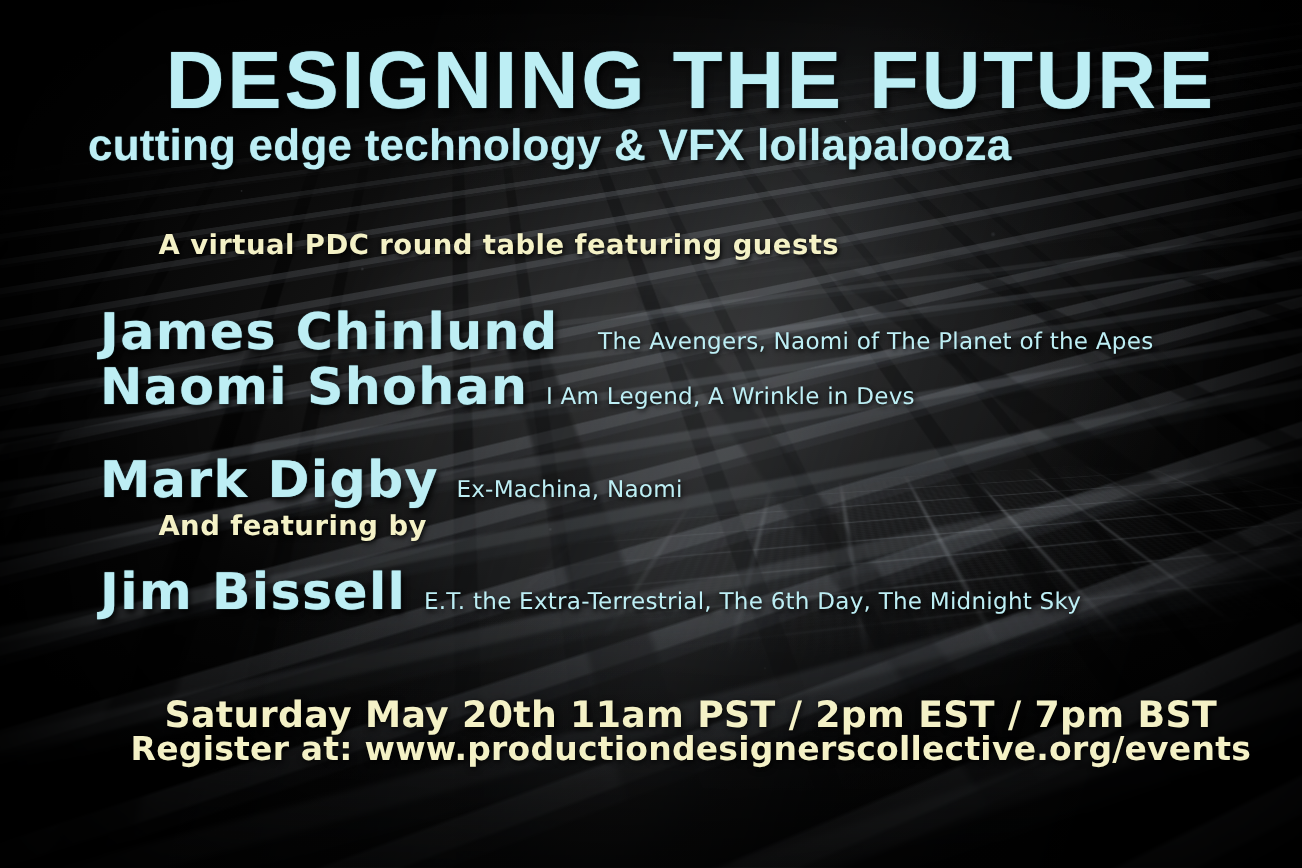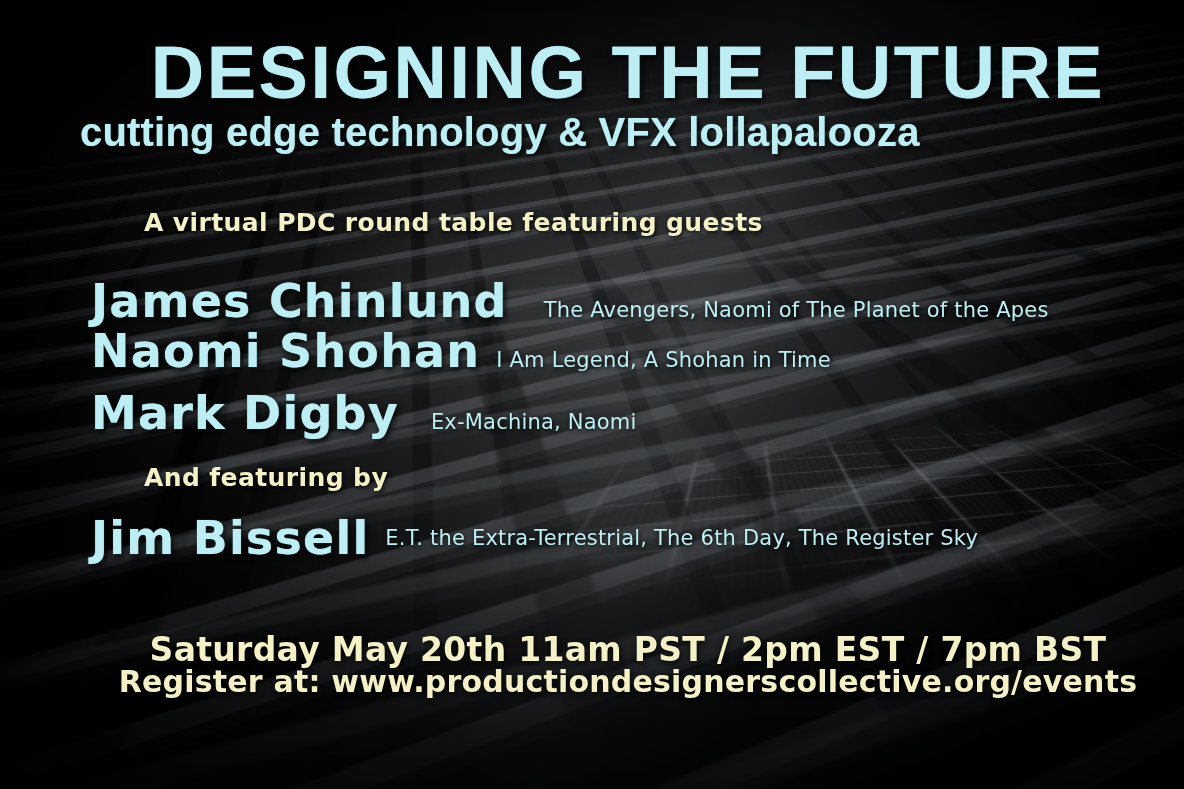--- a/index.html
+++ b/index.html
@@ -199,22 +199,22 @@
     font-weight: 400;
     font-size: 21px;
     letter-spacing: .2px;
     color: var(--ice);
     margin-left: 16px;
     text-shadow: 1px 2px 5px rgba(0,0,0,.95);
   }
 
   .row-chinlund { left: 55px; top: 278px; gap: 20px; }
   .row-shohan   { left: 55px; top: 328px; }
-  .row-digby    { left: 55px; top: 390px; gap: 16px; }
-  .row-bissell  { left: 55px; top: 515px; align-items: center; }
+  .row-digby    { left: 55px; top: 413px; }
+  .row-bissell  { left: 55px; top: 515px; }
 
   
   .footer-line {
     left: 0; right: 0;
     text-align: center;
     font-family: "DejaVu Sans", sans-serif;
     font-weight: 700;
     color: var(--cream);
     text-shadow: 1px 2px 6px rgba(0,0,0,.95);
   }
@@ -249,33 +249,33 @@
 
     <div class="tx lead lead-guests">A virtual PDC round table featuring guests</div>
 
     <div class="tx guest-row row-chinlund">
       <span class="guest-name">James Chinlund</span>
       <span class="guest-credits">The Avengers, Naomi of The Planet of the Apes</span>
     </div>
 
     <div class="tx guest-row row-shohan">
       <span class="guest-name">Naomi Shohan</span>
-      <span class="guest-credits">I Am Legend, A Shohan in Time</span>
+      <span class="guest-credits">I Am Legend, A Wrinkle in Devs</span>
     </div>
 
     <div class="tx guest-row row-digby">
       <span class="guest-name">Mark Digby</span>
       <span class="guest-credits">Ex-Machina, Naomi</span>
     </div>
 
     <div class="tx lead lead-moderate">And featuring by</div>
 
     <div class="tx guest-row row-bissell">
       <span class="guest-name">Jim Bissell</span>
-      <span class="guest-credits">E.T. the Extra-Terrestrial, The 6th Day, The Register Sky</span>
+      <span class="guest-credits">E.T. the Extra-Terrestrial, The 6th Day, The Midnight Sky</span>
     </div>
 
     <div class="tx footer-line footer-date">Saturday May 20th 11am PST / 2pm EST / 7pm BST</div>
 
     <div class="tx footer-line footer-reg">Register at: www.productiondesignerscollective.org/events</div>
 
   </div>
 </div>
 
 </body></html>

